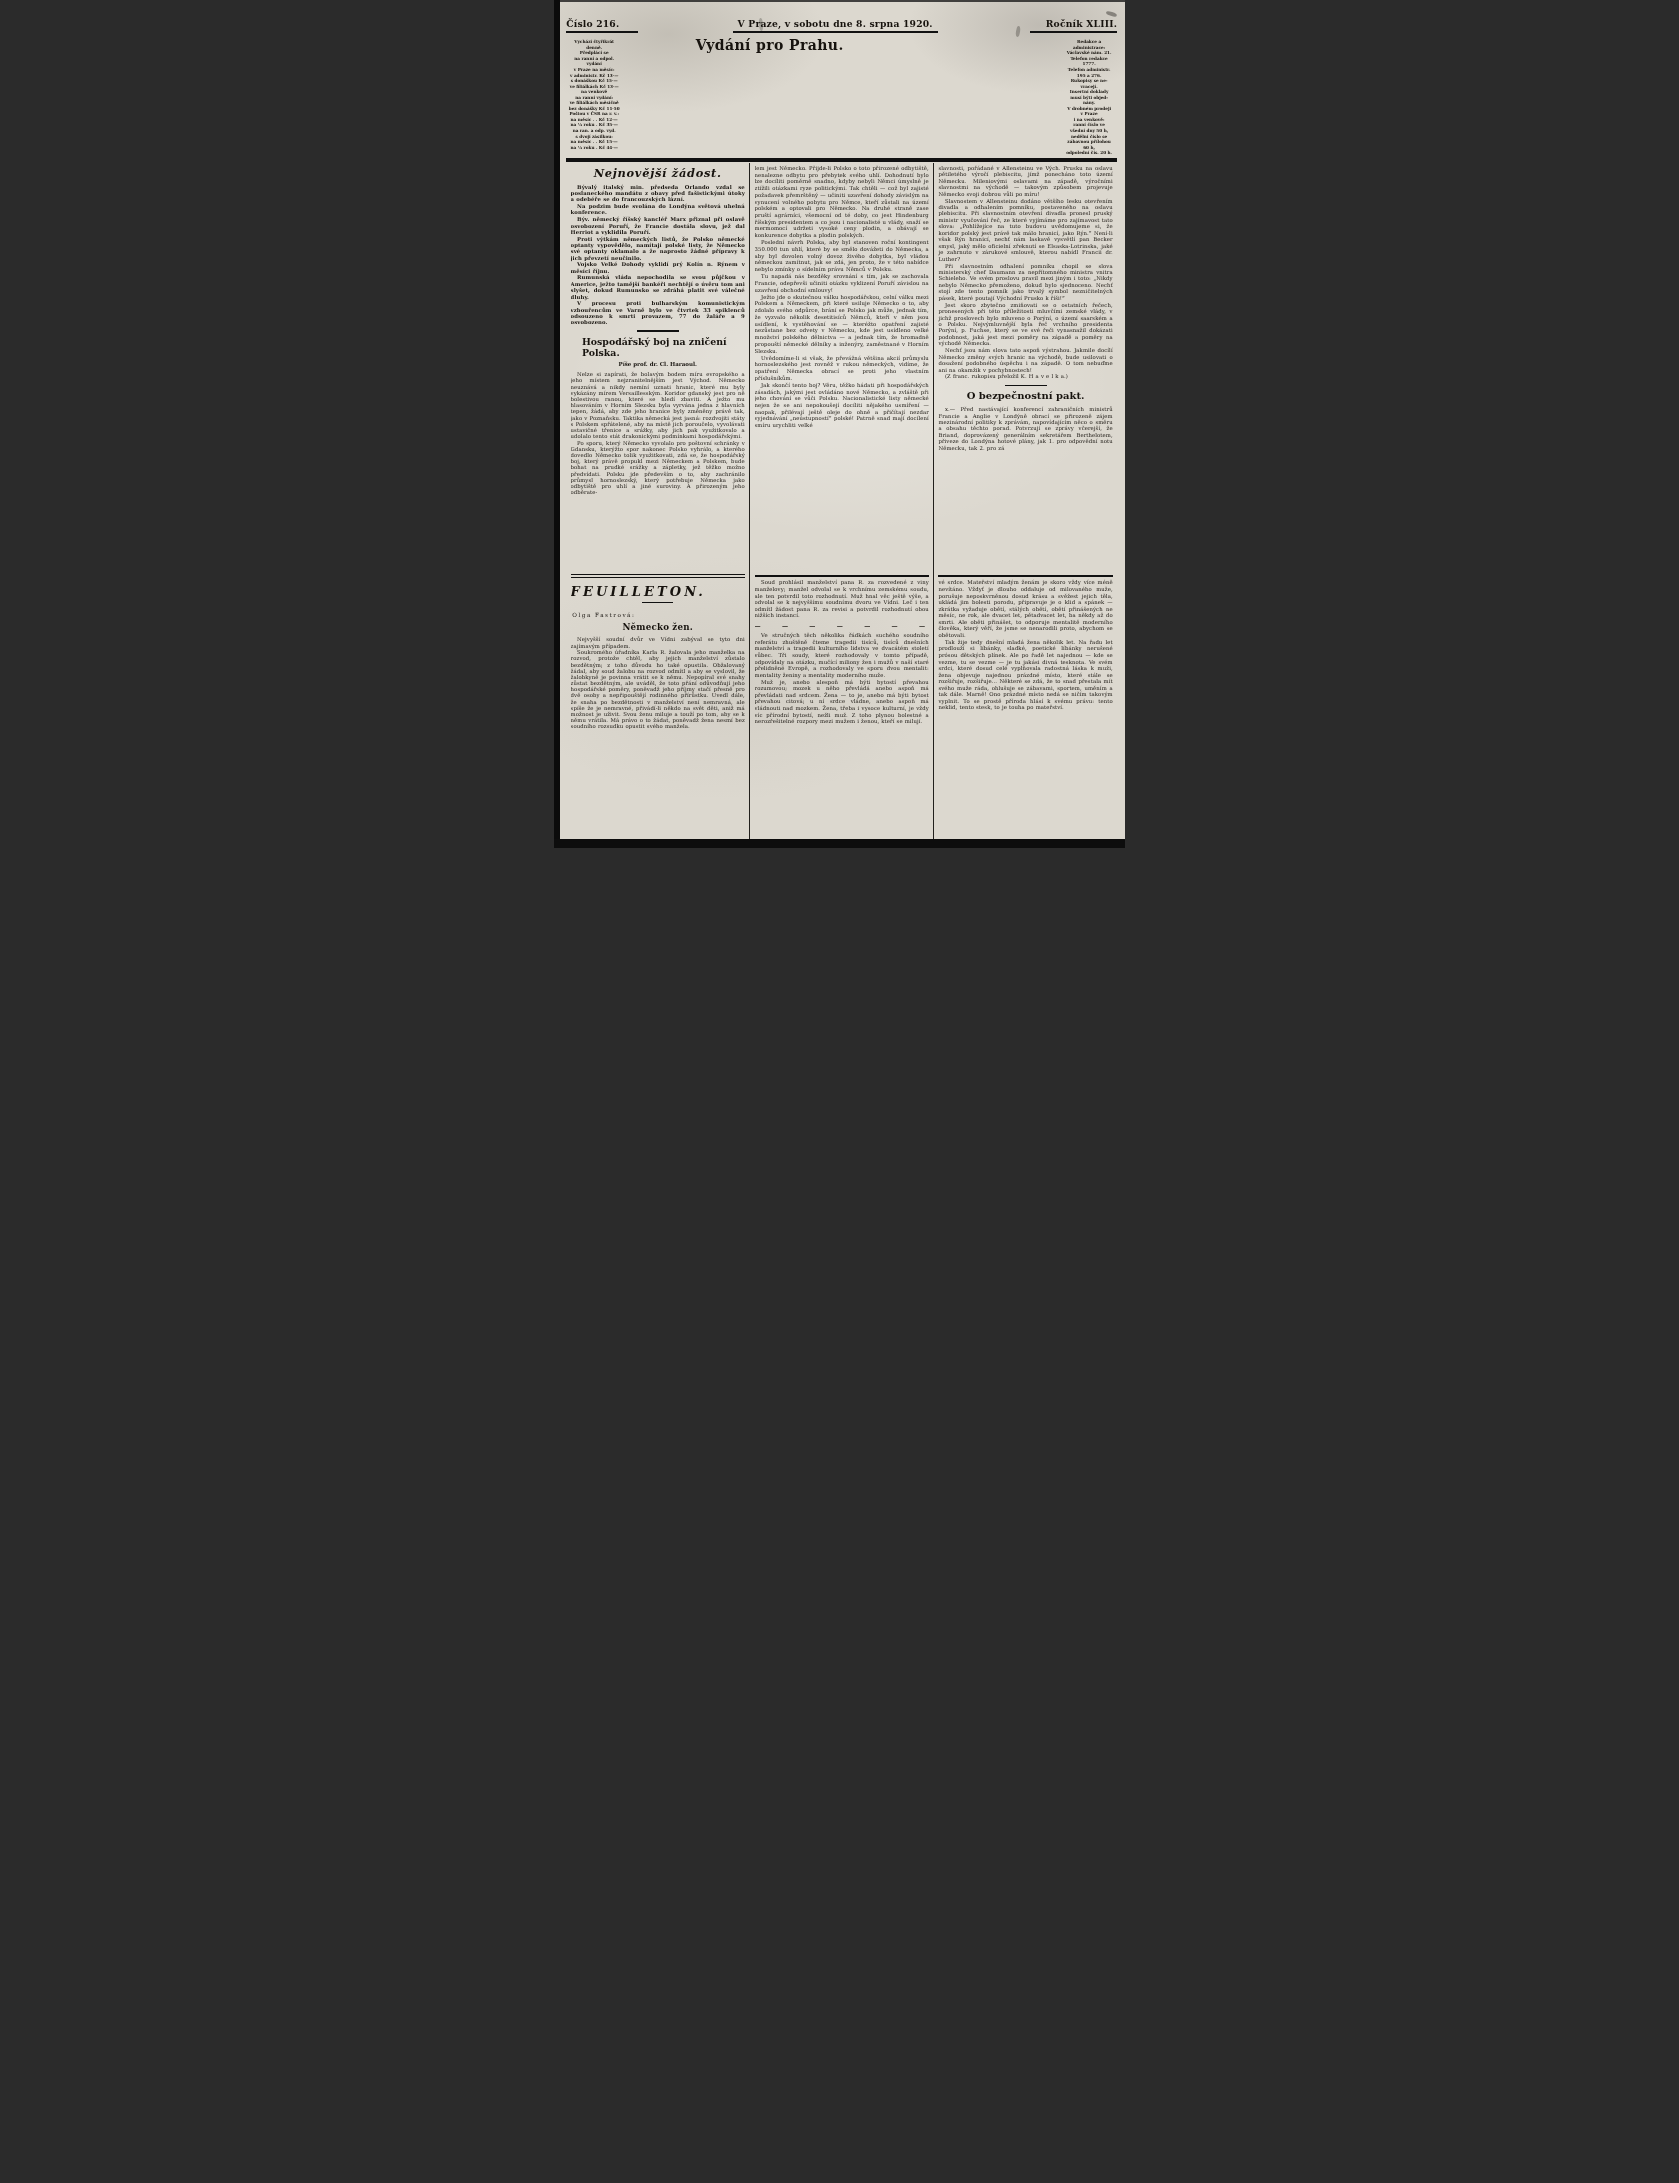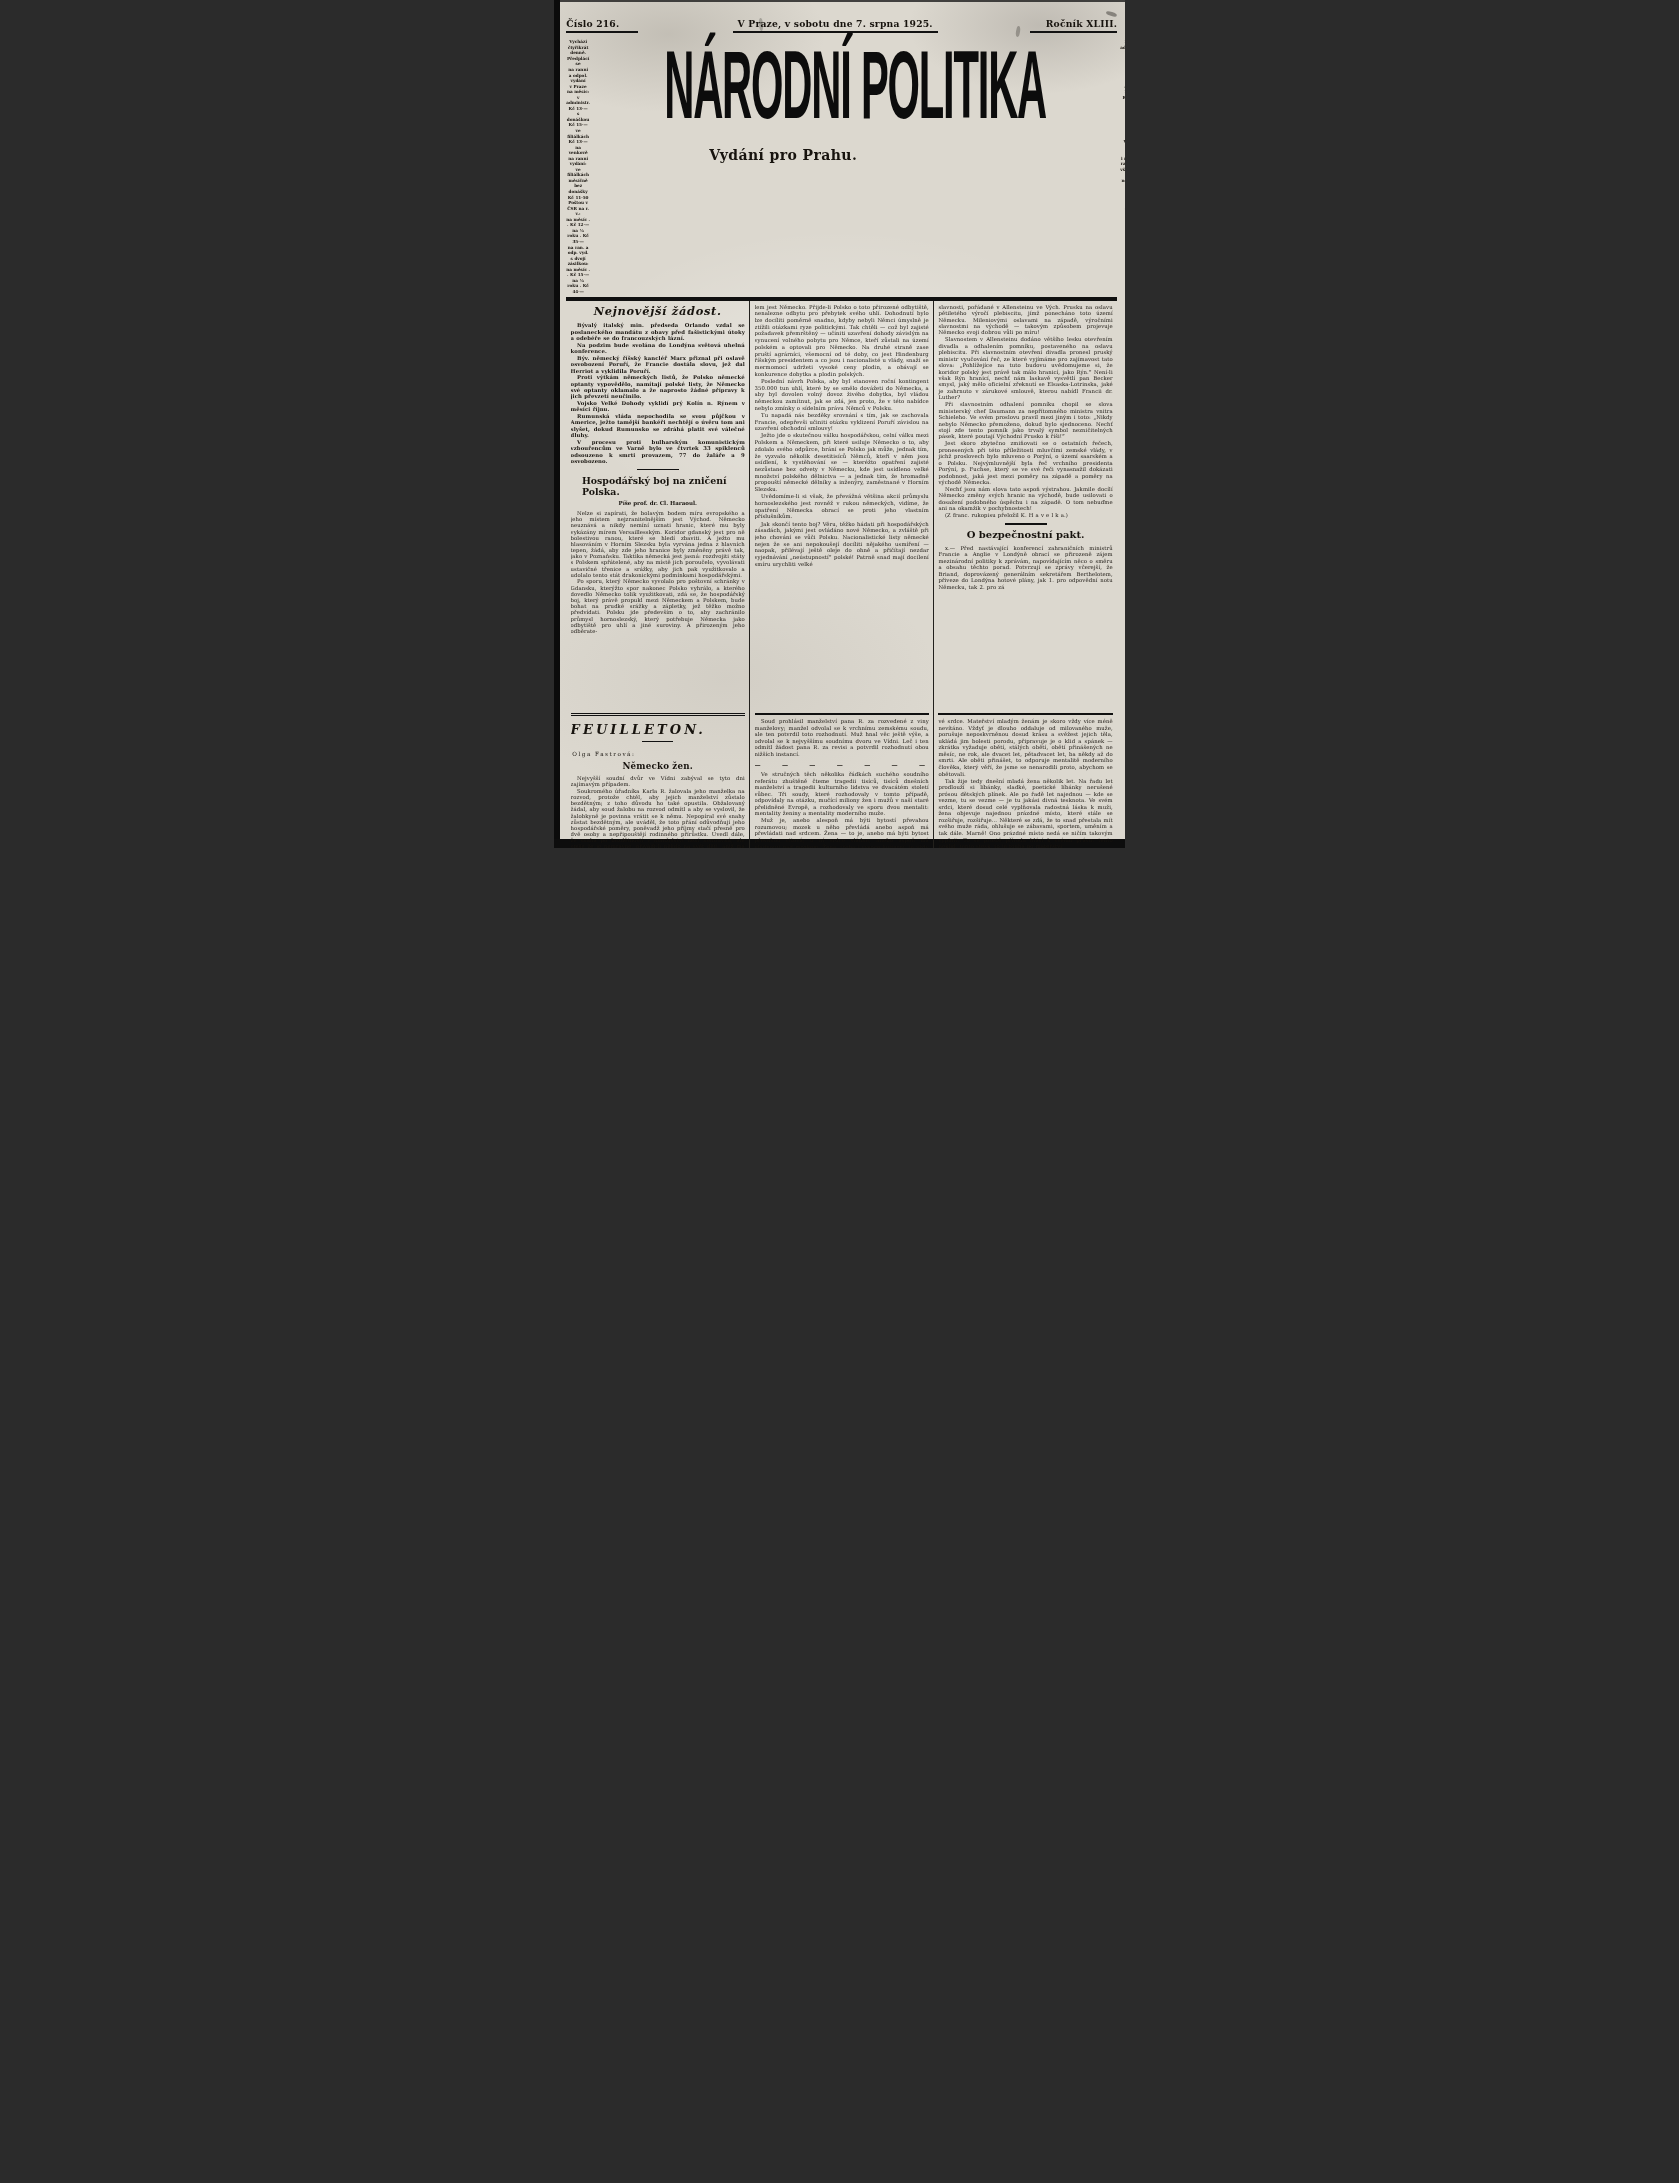--- a/index.html
+++ b/index.html
@@ -96,21 +96,21 @@
   <div class="smudge s3"></div>
 
   <div class="content">
 
     <div class="hdr">
       <div class="hdr-cell hdr-left">
         <div class="hdr-text">Číslo 216.</div>
         <div class="hdr-underline u-left"></div>
       </div>
       <div class="hdr-cell hdr-mid">
-        <div class="hdr-text">V Praze, v sobotu dne 7. srpna 1925.</div>
+        <div class="hdr-text">V Praze, v sobotu dne 8. srpna 1920.</div>
         <div class="hdr-underline u-mid"></div>
       </div>
       <div class="hdr-cell hdr-right">
         <div class="hdr-text">Ročník XLIII.</div>
         <div class="hdr-underline u-right"></div>
       </div>
     </div>
 
     <div class="mastband">
       <div class="infobox">
@@ -128,23 +128,20 @@
           <p>bez donášky Kč 11·50</p>
           <p>Poštou v ČSR na r. v.:</p>
           <p>na měsíc . . Kč 12·—</p>
           <p>na ¼ roku . Kč 35·—</p>
           <p>na ran. a odp. vyd.</p>
           <p>s dvojí zásilkou:</p>
           <p>na měsíc . . Kč 15·—</p>
           <p>na ¼ roku . Kč 44·—</p>
         </div>
       <div class="mastcenter">
-        <div class="mastwrap">
-          <div class="mast-title">NÁRODNÍ POLITIKA</div>
-        </div>
         <div class="edition">Vydání pro Prahu.</div>
       </div>
       <div class="infobox">
           <p>Redakce a administrace:</p>
           <p>Václavské nám. 21.</p>
           <p>Telefon redakce</p>
           <p>1777.</p>
           <p>Telefon administr.</p>
           <p>195 a 276.</p>
           <p>Rukopisy se ne-</p>

